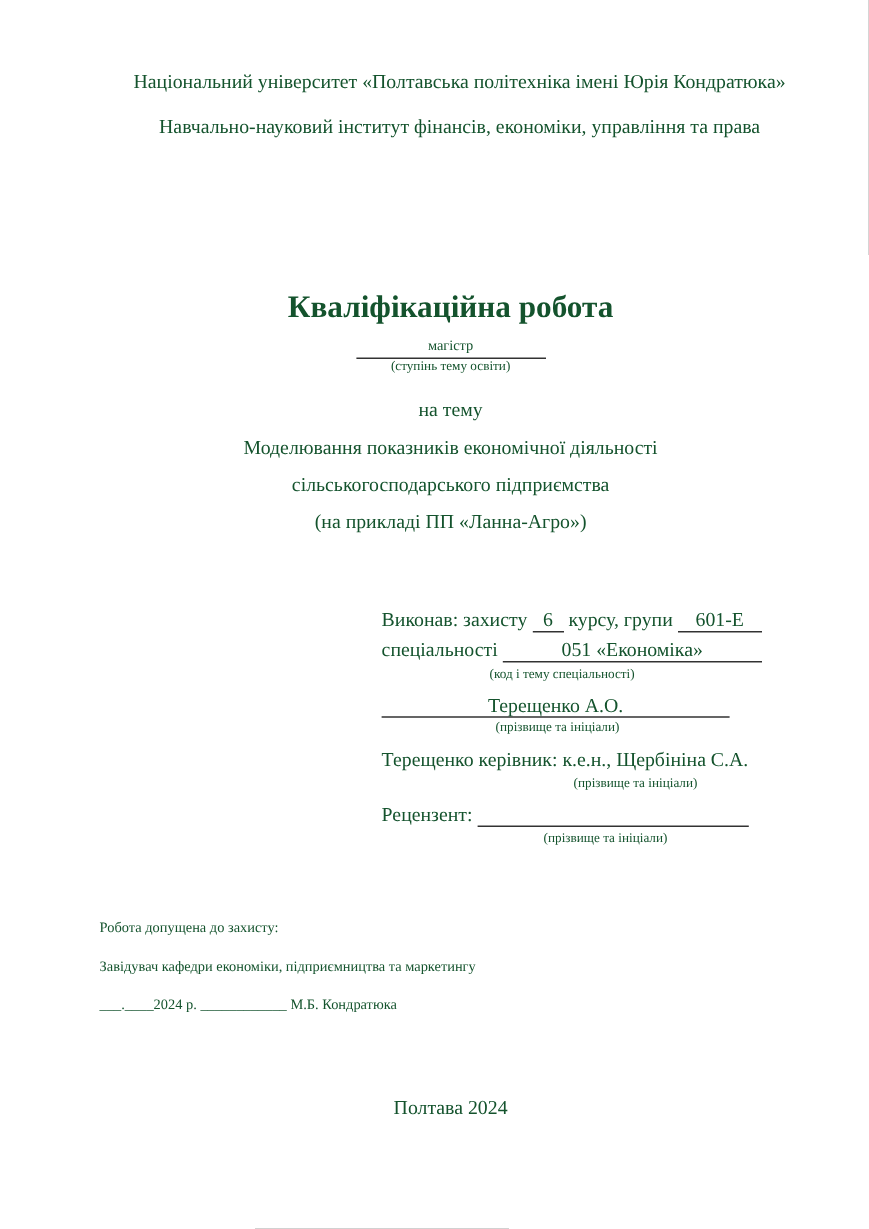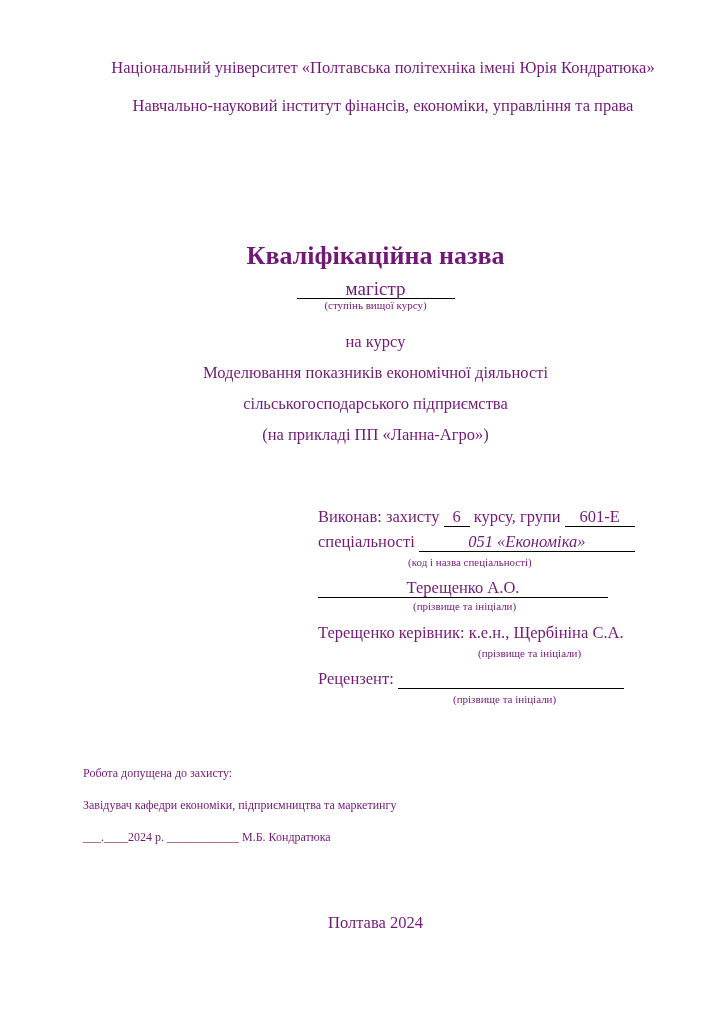--- a/index.html
+++ b/index.html
@@ -4,21 +4,21 @@
 <style>
   * { margin: 0; padding: 0; box-sizing: border-box; }
   html, body { background: #888; }
   .page {
     position: relative;
     width: 724px;
     height: 1024px;
     margin: 0 auto;
     background: #ffffff;
     font-family: "Liberation Serif", "DejaVu Serif", serif;
-    color: #701a75;
+    color: #14532d;
     overflow: hidden;
   }
 
   
   .doc-header {
     position: absolute;
     top: 58px; left: 83px; width: 600px;
     font-size: 16.5px;
     text-align: center;
   }
@@ -29,21 +29,21 @@
     position: absolute;
     top: 241px; left: 83px; width: 585px;
     text-align: center;
   }
   .main-title { font-size: 26px; font-weight: bold; line-height: 30px; }
   .degree-line { margin-top: 8px; }
   .degree-underline {
     display: inline-block;
     width: 158px;
     border-bottom: 1.5px solid #000;
-    font-size: 19px;
+    font-size: 12px;
     line-height: 19px;
     text-align: center;
   }
   .degree-caption { font-size: 11px; line-height: 13px; }
 
   
   .theme-block {
     position: absolute;
     top: 332px; left: 83px; width: 585px;
     text-align: center;
@@ -59,21 +59,21 @@
   }
   .exec-line { line-height: 21px; margin-bottom: 4px; white-space: nowrap; }
   .u-inline {
     display: inline-block;
     border-bottom: 1.5px solid #000;
     text-align: center;
     line-height: 19px;
   }
   .u-course { width: 26px; }
   .u-group  { width: 70px; }
-  .u-spec   { width: 216px; font-style: italic; }
+  .u-spec   { width: 216px; }
   .u-name   { width: 290px; }
   .u-blank  { width: 226px; }
   .u-text   { text-underline-offset: 3px; }
   .small-caption {
     font-size: 11px;
     line-height: 12px;
     margin-bottom: 6px;
   }
   .cap-spec { margin-left: 90px; margin-top: 1px; }
   .cap-name { margin-left: 95px; margin-top: 1px; margin-bottom: 10px; }
@@ -101,46 +101,46 @@
 <body>
 
 <div class="page">
 
   <div class="doc-header">
     <div class="hline">Національний університет «Полтавська політехніка імені Юрія Кондратюка»</div>
     <div class="hline">Навчально-науковий інститут фінансів, економіки, управління та права</div>
   </div>
 
   <div class="title-block">
-    <div class="main-title">Кваліфікаційна назва</div>
+    <div class="main-title">Кваліфікаційна робота</div>
     <div class="degree-line">
       <span class="degree-underline">магістр</span>
     </div>
-    <div class="degree-caption">(ступінь вищої курсу)</div>
+    <div class="degree-caption">(ступінь тему освіти)</div>
   </div>
 
   <div class="theme-block">
-    <div class="tline">на курсу</div>
+    <div class="tline">на тему</div>
     <div class="tline">Моделювання показників економічної діяльності</div>
     <div class="tline">сільськогосподарського підприємства</div>
     <div class="tline">(на прикладі ПП «Ланна-Агро»)</div>
   </div>
 
   <div class="executor-block">
     <div class="exec-line">
       <span>Виконав: захисту</span>
       <span class="u-inline u-course">6</span>
       <span>курсу, групи</span>
       <span class="u-inline u-group">601-Е</span>
     </div>
     <div class="exec-line">
       <span>спеціальності</span>
       <span class="u-inline u-spec">051 «Економіка»</span>
     </div>
-    <div class="small-caption cap-spec">(код і назва спеціальності)</div>
+    <div class="small-caption cap-spec">(код і тему спеціальності)</div>
 
     <div class="exec-line exec-name-line">
       <span class="u-inline u-name">Терещенко А.О.</span>
     </div>
     <div class="small-caption cap-name">(прізвище та ініціали)</div>
 
     <div class="exec-line">
       <span>Терещенко керівник:</span>
       <span class="u-text">к.е.н., Щербініна С.А.</span>
     </div>

